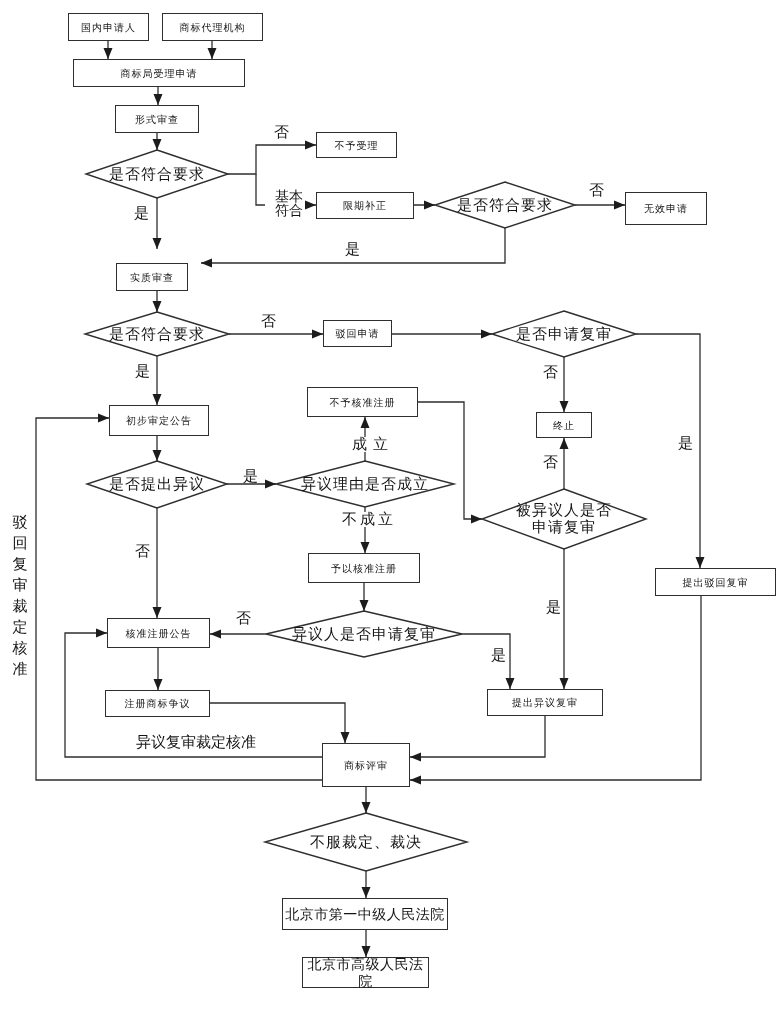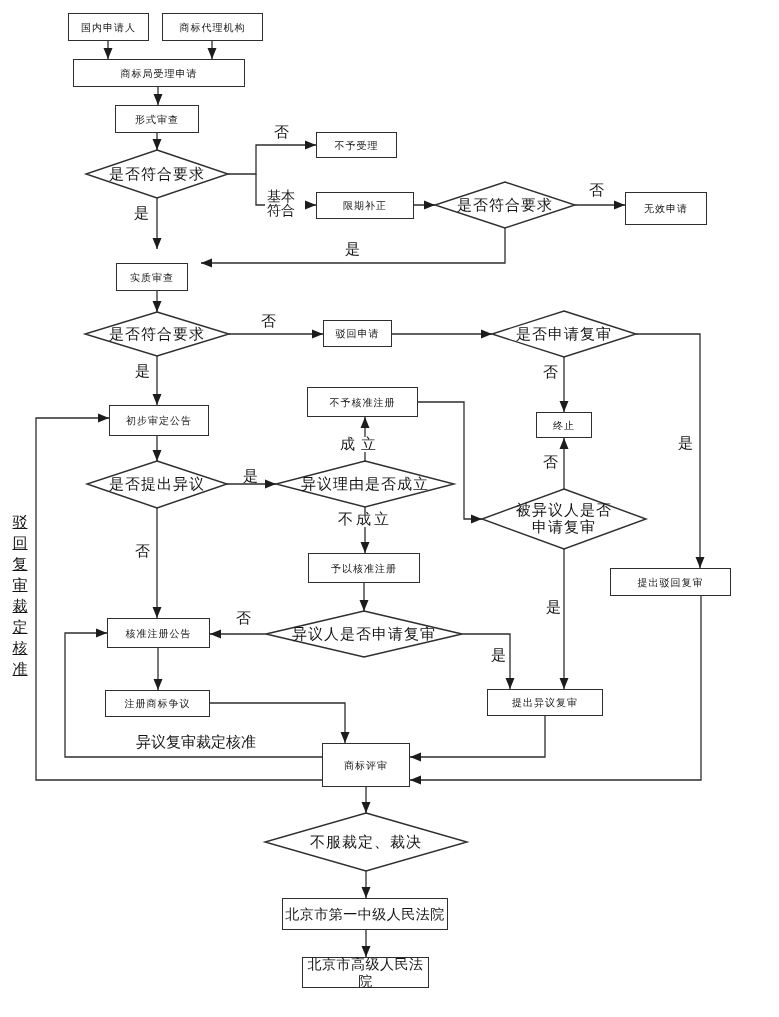--- a/index.html
+++ b/index.html
@@ -15,22 +15,22 @@
     font-size:10px;letter-spacing:1px;line-height:17px;white-space:pre-line;
   }
   .small{font-size:14px;letter-spacing:0.5px;}
   .dlabel{
     position:absolute;box-sizing:border-box;display:flex;align-items:center;justify-content:center;
     text-align:center;font-size:15px;letter-spacing:1px;line-height:17px;white-space:pre-line;
   }
   .elabel{
     position:absolute;font-size:15px;line-height:15px;white-space:pre-line;
   }
-  .wbg{background:#ffffff;text-align:left;padding:0 2px;}
-  .vert{width:18px;line-height:21px;text-align:center;word-break:break-all;text-decoration:underline;}
+  .wbg{background:#ffffff;text-align:right;padding:0 2px;}
+  .vert{width:18px;line-height:21px;text-align:center;word-break:break-all;}
 </style>
 </head>
 <body>
 
 <div id="canvas">
 
   <svg id="flow-svg" width="779" height="1017" viewBox="0 0 779 1017">
     <g stroke="#2e2e2e" stroke-width="1.4" fill="#ffffff">
       <polygon points="157,150 228,174 157,198 86,174"></polygon>
       <polygon points="505,182 575,205 505,228 435,205"></polygon>
@@ -124,21 +124,21 @@
   <div class="node" style="left:115px;top:105px;width:84px;height:28px">形式审查</div>
   <div class="node" style="left:316px;top:132px;width:81px;height:26px">不予受理</div>
   <div class="node" style="left:316px;top:192px;width:98px;height:27px">限期补正</div>
   <div class="node" style="left:625px;top:192px;width:82px;height:33px">无效申请</div>
   <div class="node" style="left:116px;top:263px;width:72px;height:28px">实质审查</div>
   <div class="node" style="left:323px;top:320px;width:69px;height:27px">驳回申请</div>
   <div class="node" style="left:109px;top:405px;width:100px;height:31px">初步审定公告</div>
   <div class="node" style="left:307px;top:387px;width:111px;height:30px">不予核准注册</div>
   <div class="node" style="left:536px;top:412px;width:56px;height:26px">终止</div>
   <div class="node" style="left:308px;top:553px;width:112px;height:30px">予以核准注册</div>
-  <div class="node" style="left:610px;top:568px;width:121px;height:28px">提出驳回复审</div>
+  <div class="node" style="left:655px;top:568px;width:121px;height:28px">提出驳回复审</div>
   <div class="node" style="left:107px;top:618px;width:103px;height:30px">核准注册公告</div>
   <div class="node" style="left:487px;top:689px;width:116px;height:27px">提出异议复审</div>
   <div class="node" style="left:105px;top:690px;width:105px;height:27px">注册商标争议</div>
   <div class="node" style="left:322px;top:743px;width:88px;height:44px">商标评审</div>
   <div class="node small" style="left:282px;top:898px;width:166px;height:32px">北京市第一中级人民法院</div>
   <div class="node small" style="left:302px;top:957px;width:127px;height:31px">北京市高级人民法院</div>
 
   <div class="dlabel" style="left:86px;top:150px;width:142px;height:48px">是否符合要求</div>
   <div class="dlabel" style="left:435px;top:182px;width:140px;height:46px">是否符合要求</div>
   <div class="dlabel" style="left:85px;top:312px;width:144px;height:44px">是否符合要求</div>

